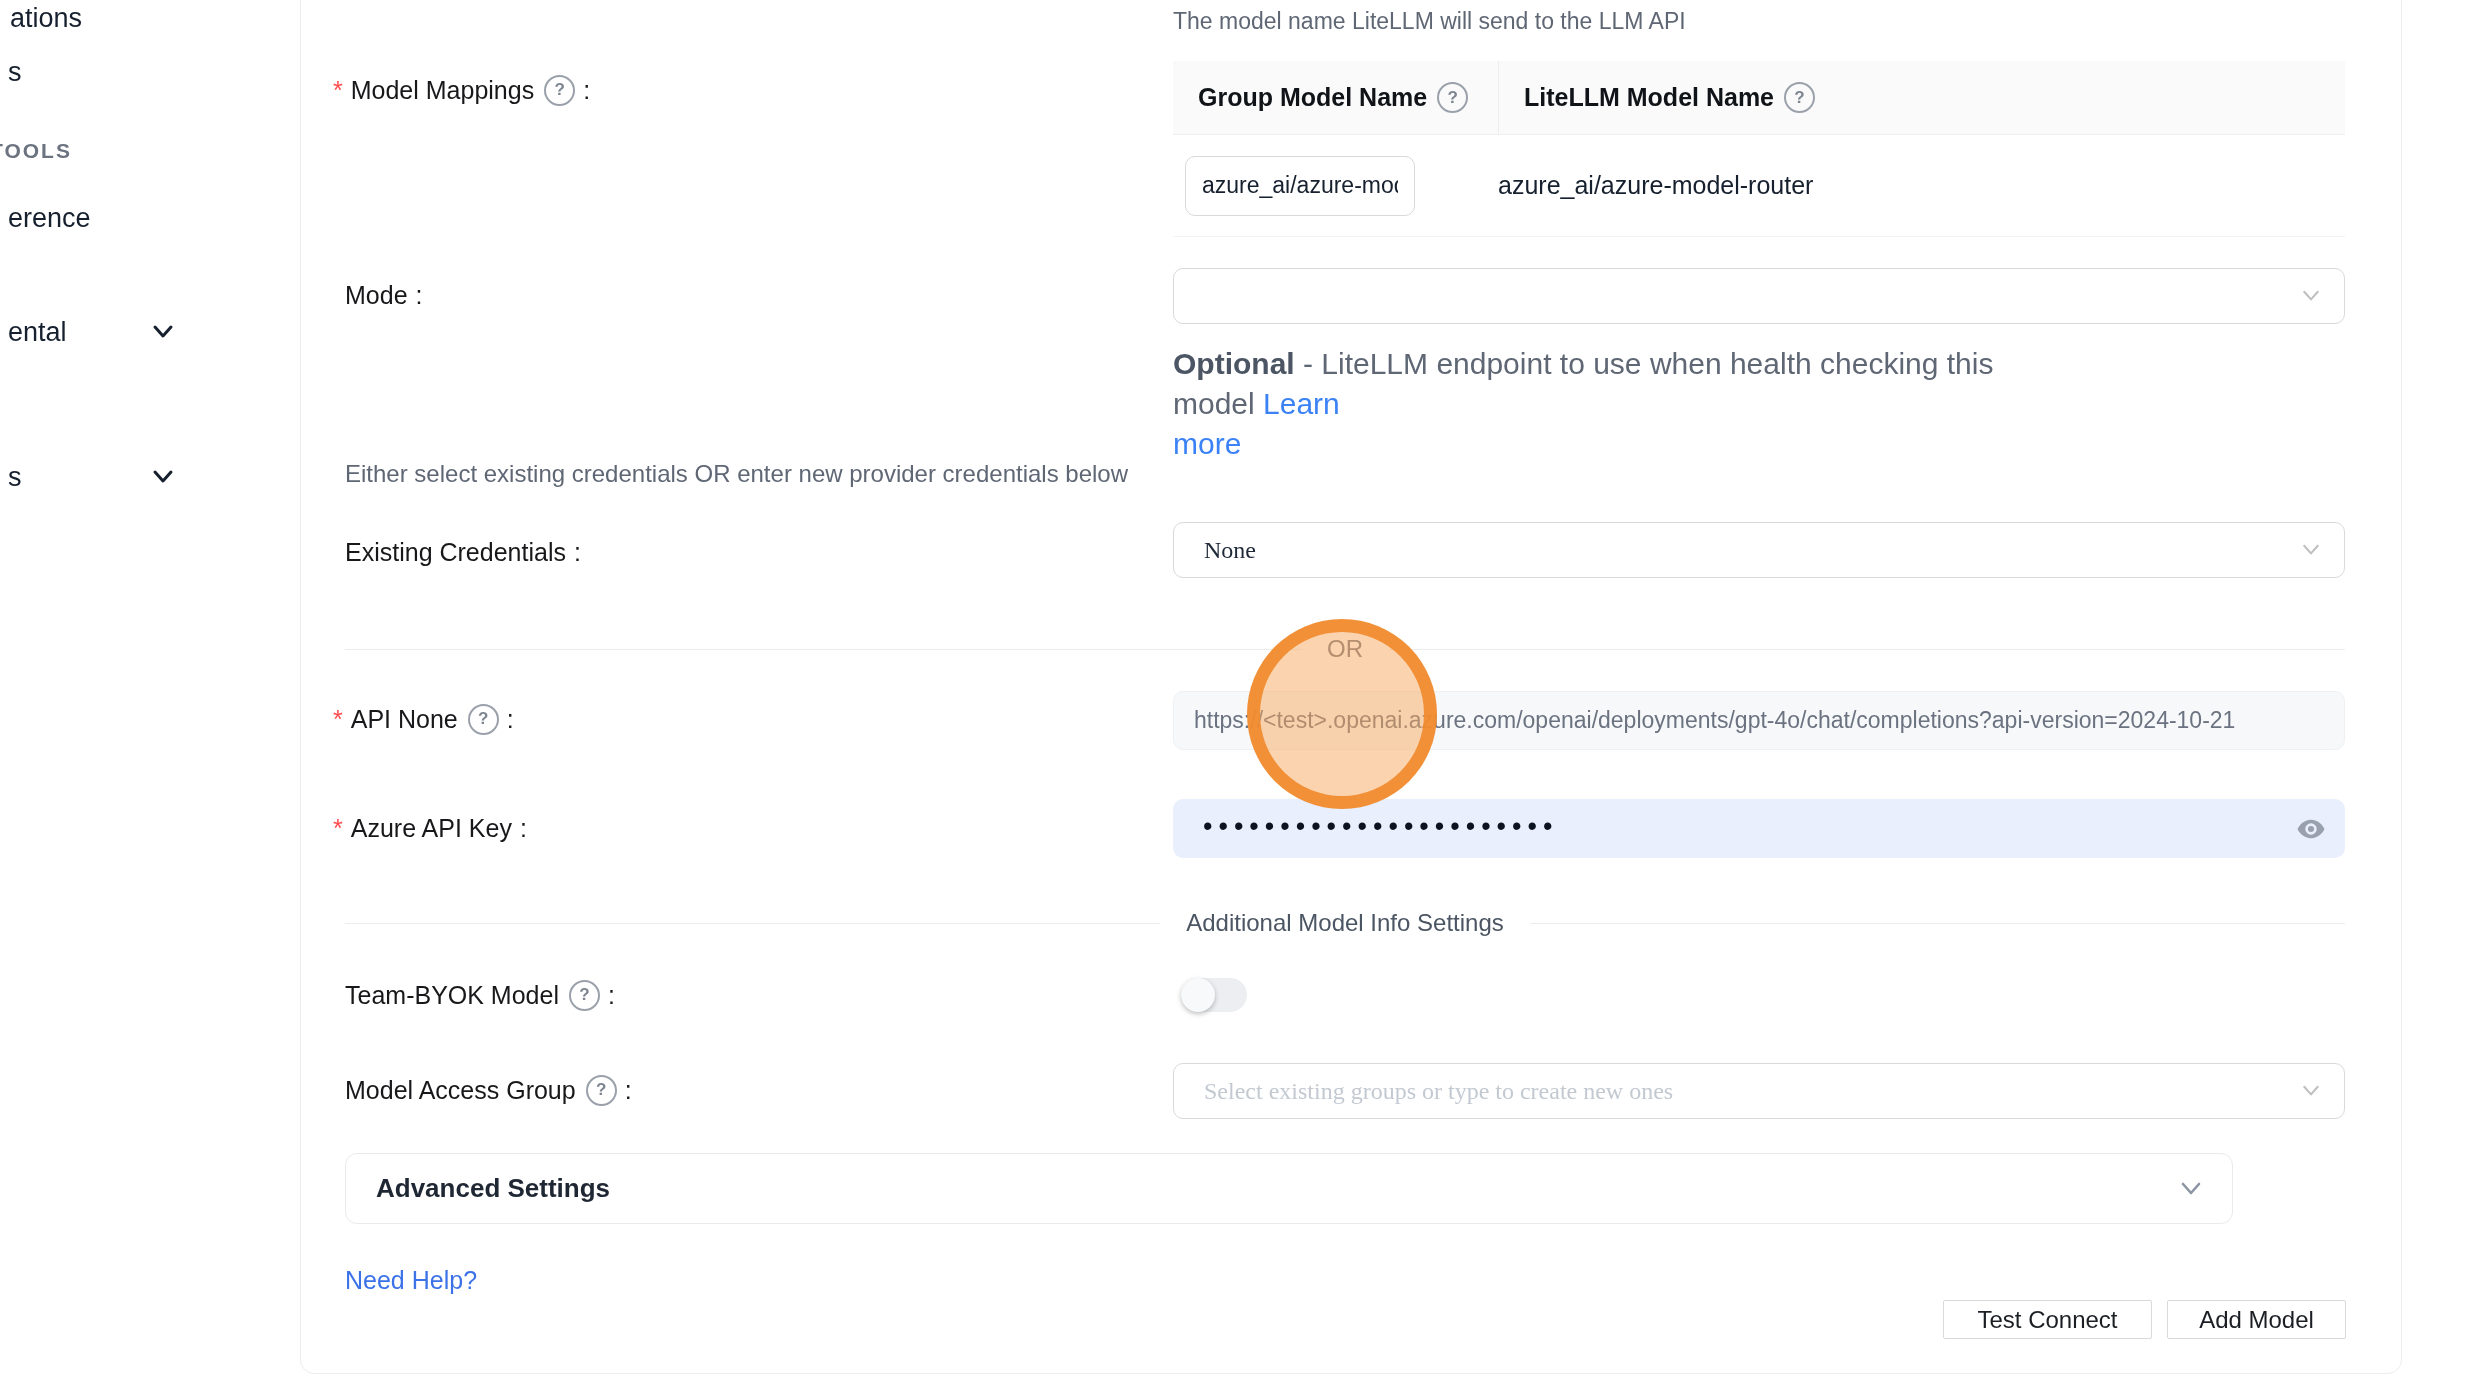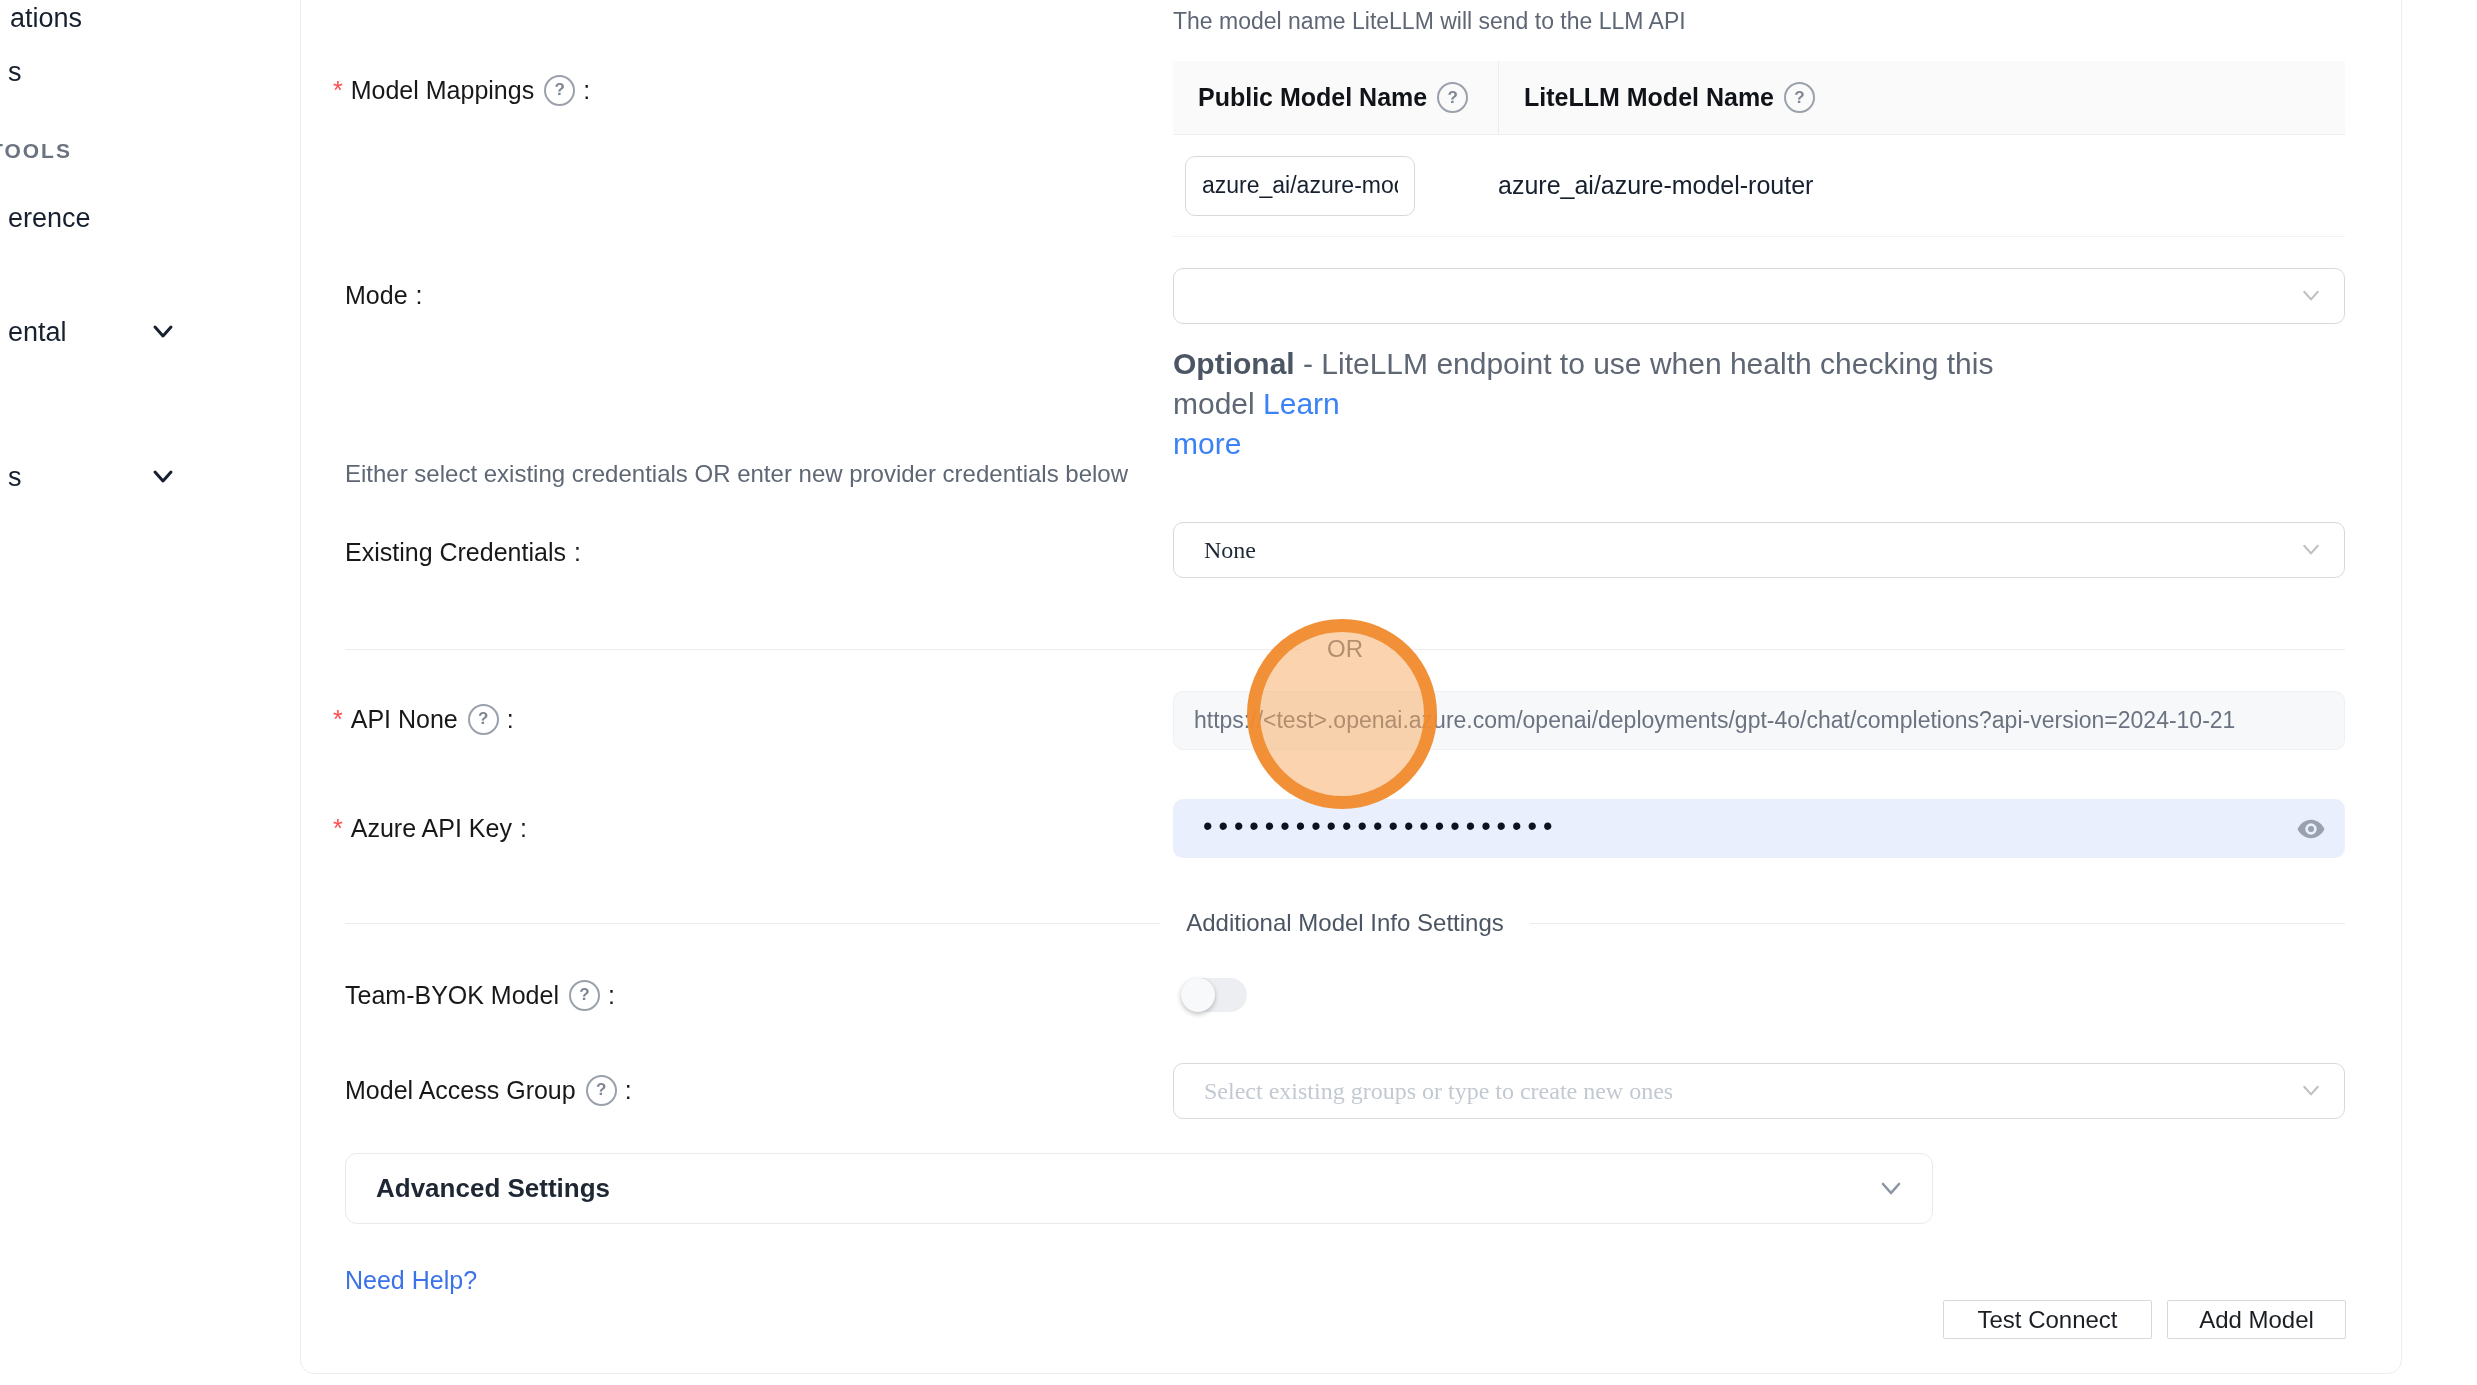--- a/index.html
+++ b/index.html
@@ -50,21 +50,21 @@
   .dline{flex:1;height:1px;background:#ececec;}
   
   .opt-hint{position:absolute;left:1173px;top:344px;width:830px;font-size:30px;color:#5f6775;line-height:40px;white-space:normal;}
   .opt-hint b{color:#4b5563;}
   .link{color:#3b82f6;text-decoration:none;cursor:pointer;}
   
   .toggle{position:absolute;left:1181px;top:978px;width:66px;height:34px;border-radius:17px;background:#eceef1;cursor:pointer;}
   .knob{position:absolute;left:0;top:0;width:34px;height:34px;border-radius:50%;background:#f8f9fa;
         box-shadow:0 2px 5px rgba(0,0,0,.25);}
   
-  .advanced{position:absolute;left:345px;top:1153px;width:1588px;height:71px;border:1.5px solid #e8eaed;
+  .advanced{position:absolute;left:345px;top:1153px;width:1888px;height:71px;border:1.5px solid #e8eaed;
             border-radius:12px;display:flex;align-items:center;padding:0 30px;box-sizing:border-box;
             font-weight:700;font-size:26px;color:#1e2733;background:#fff;cursor:pointer;}
   .advanced .chev{position:absolute;right:28px;}
   
   .help-link{position:absolute;left:345px;top:1266px;font-size:25px;color:#3b72e8;cursor:pointer;}
   .btn{position:absolute;top:1300px;height:39px;border:1.5px solid #d9d9d9;border-radius:2px;background:#fff;
        font-size:24px;color:#1b1f24;display:flex;align-items:center;justify-content:center;
        box-sizing:border-box;cursor:pointer;font-family:inherit;}
   .btn-test{left:1943px;width:209px;}
   .btn-add{left:2167px;width:179px;}
@@ -114,21 +114,21 @@
   <div class="flabel" style="left:333px;top:73px;">
     <span class="req">*</span>
     <span>Model Mappings</span>
     <span class="qicon">?</span>
     <span class="colon">:</span>
   </div>
 
   <div class="mtable">
     <div class="mt-head">
       <div class="mt-h1">
-        <span>Public Model Name</span>
+        <span>Group Model Name</span>
         <span class="qicon">?</span>
       </div>
       <div class="mt-h2">
         <span>LiteLLM Model Name</span>
         <span class="qicon">?</span>
       </div>
     </div>
     <div class="mt-body">
       <div class="mt-c1">
         <input class="mt-input" value="azure_ai/azure-model-router" style="">

